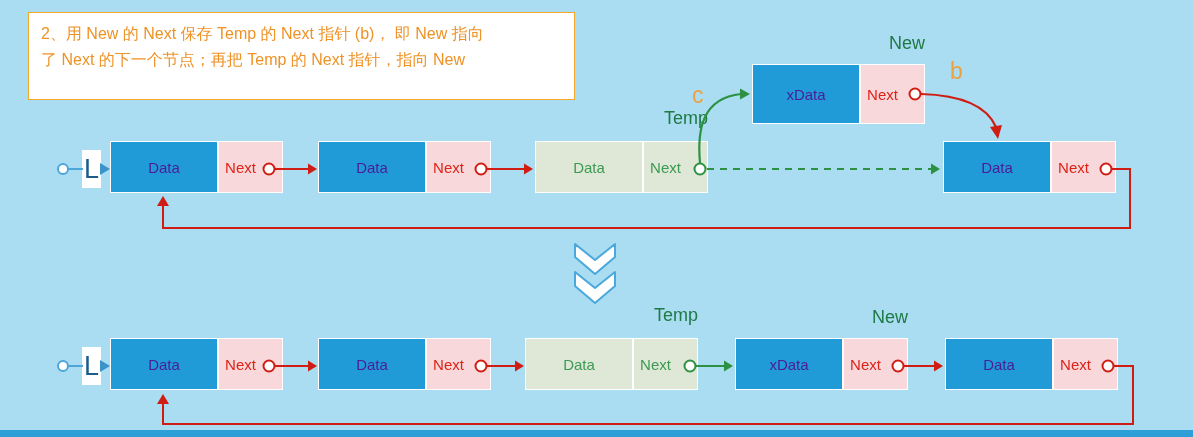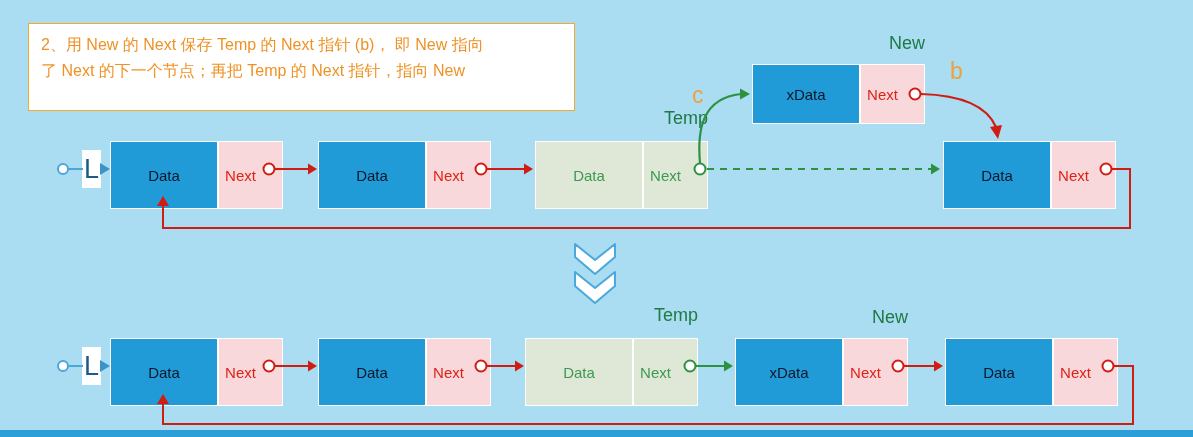--- a/index.html
+++ b/index.html
@@ -1,30 +1,30 @@
 <!DOCTYPE html>
 <html><head>
 <meta charset="utf-8">
 <style>
   html,body{margin:0;padding:0;}
   body{font-family:"Liberation Sans","DejaVu Sans",sans-serif;}
   #canvas{position:relative;width:1193px;height:437px;background:#aadcf2;overflow:hidden;}
 
   
-  .note{position:absolute;left:28px;top:23px;width:547px;height:88px;background:#ffffff;
+  .note{position:absolute;left:28px;top:12px;width:547px;height:88px;background:#ffffff;
         border:1px solid #f6a82b;box-sizing:border-box;padding:8px 12px 0 12px;
         color:#ef9226;font-size:16px;line-height:26px;white-space:nowrap;}
 
   
-  .node{position:absolute;width:173px;height:68px;display:flex;box-sizing:border-box;
+  .node{position:absolute;width:173px;height:52px;display:flex;box-sizing:border-box;
         border:1px solid #ffffff;font-size:15px;}
   .cell{display:flex;align-items:center;justify-content:center;box-sizing:border-box;}
   .cell.data{width:108px;border-right:2px solid #ffffff;}
   .cell.next{flex:1;padding-right:20px;}
-  .node.blue .data{background:#209bd8;color:#0f172a;}
+  .node.blue .data{background:#209bd8;color:#4c1d95;}
   .node.blue .next{background:#f8d8da;color:#dd2318;}
   .node.green .data,.node.green .next{background:#dfe8d6;color:#3c9a52;}
 
   .node-label{position:absolute;width:173px;text-align:right;font-size:18px;color:#1f7a46;}
 
   .lbox{position:absolute;width:19px;height:38px;background:#ffffff;display:flex;
         align-items:center;justify-content:center;color:#1c5b8b;font-size:27px;line-height:1;}
 
   .ptr-label{position:absolute;color:#eda13f;font-size:23px;}
 

